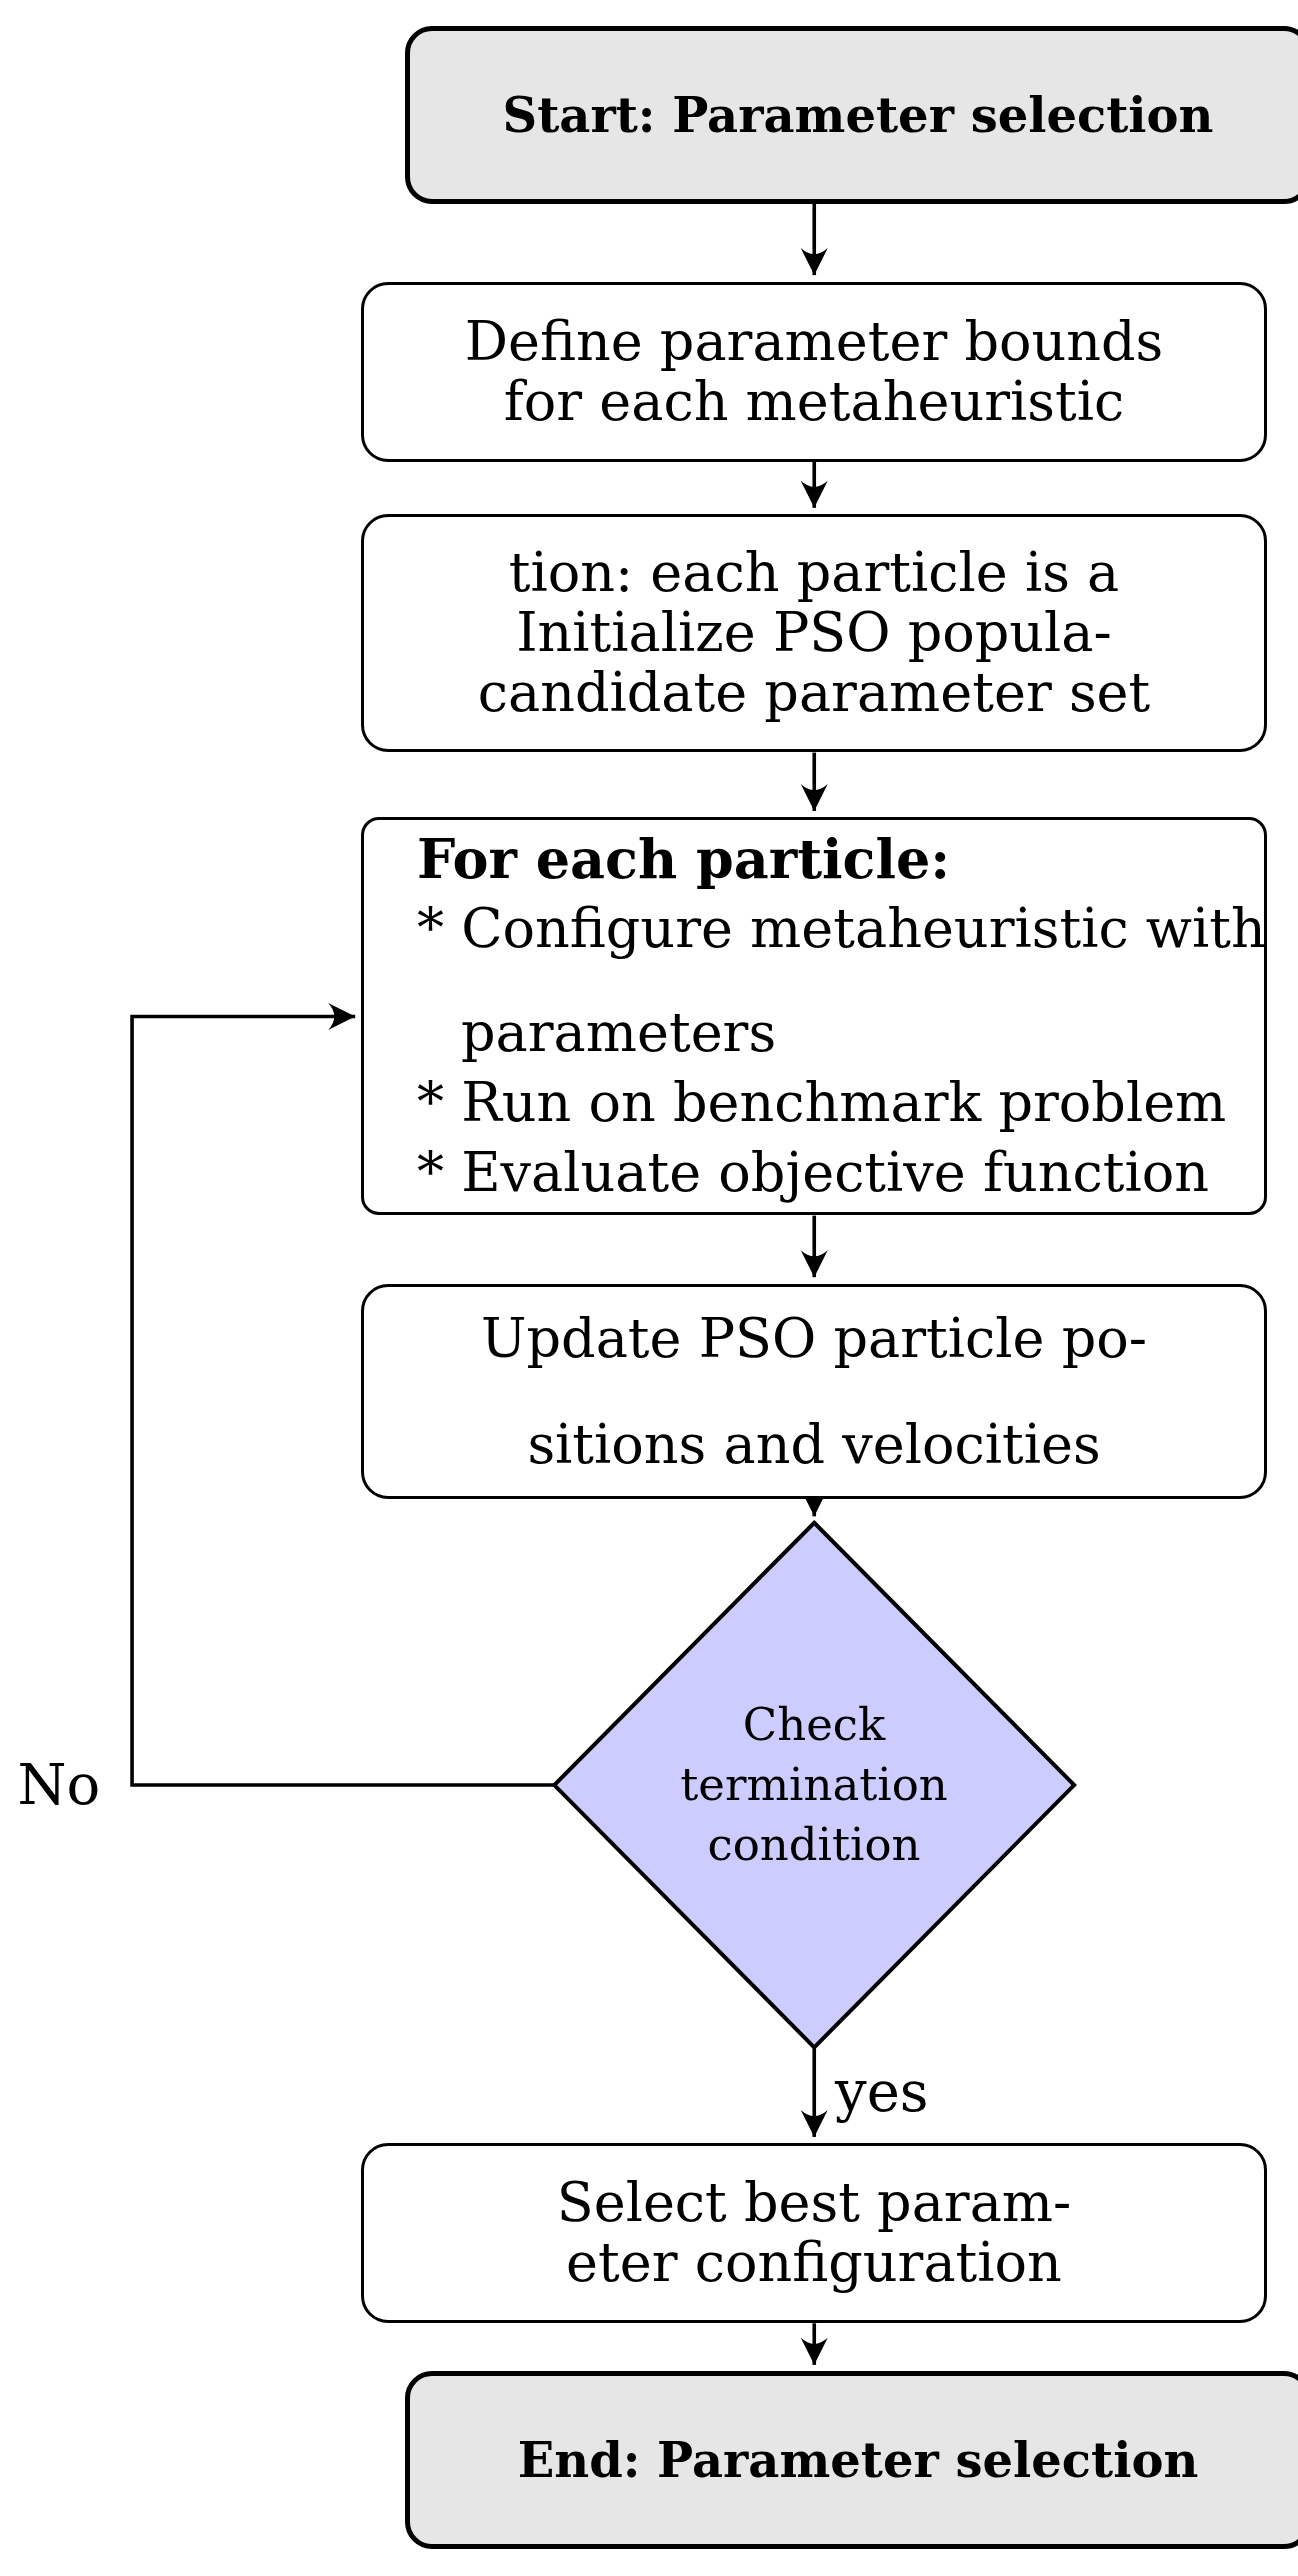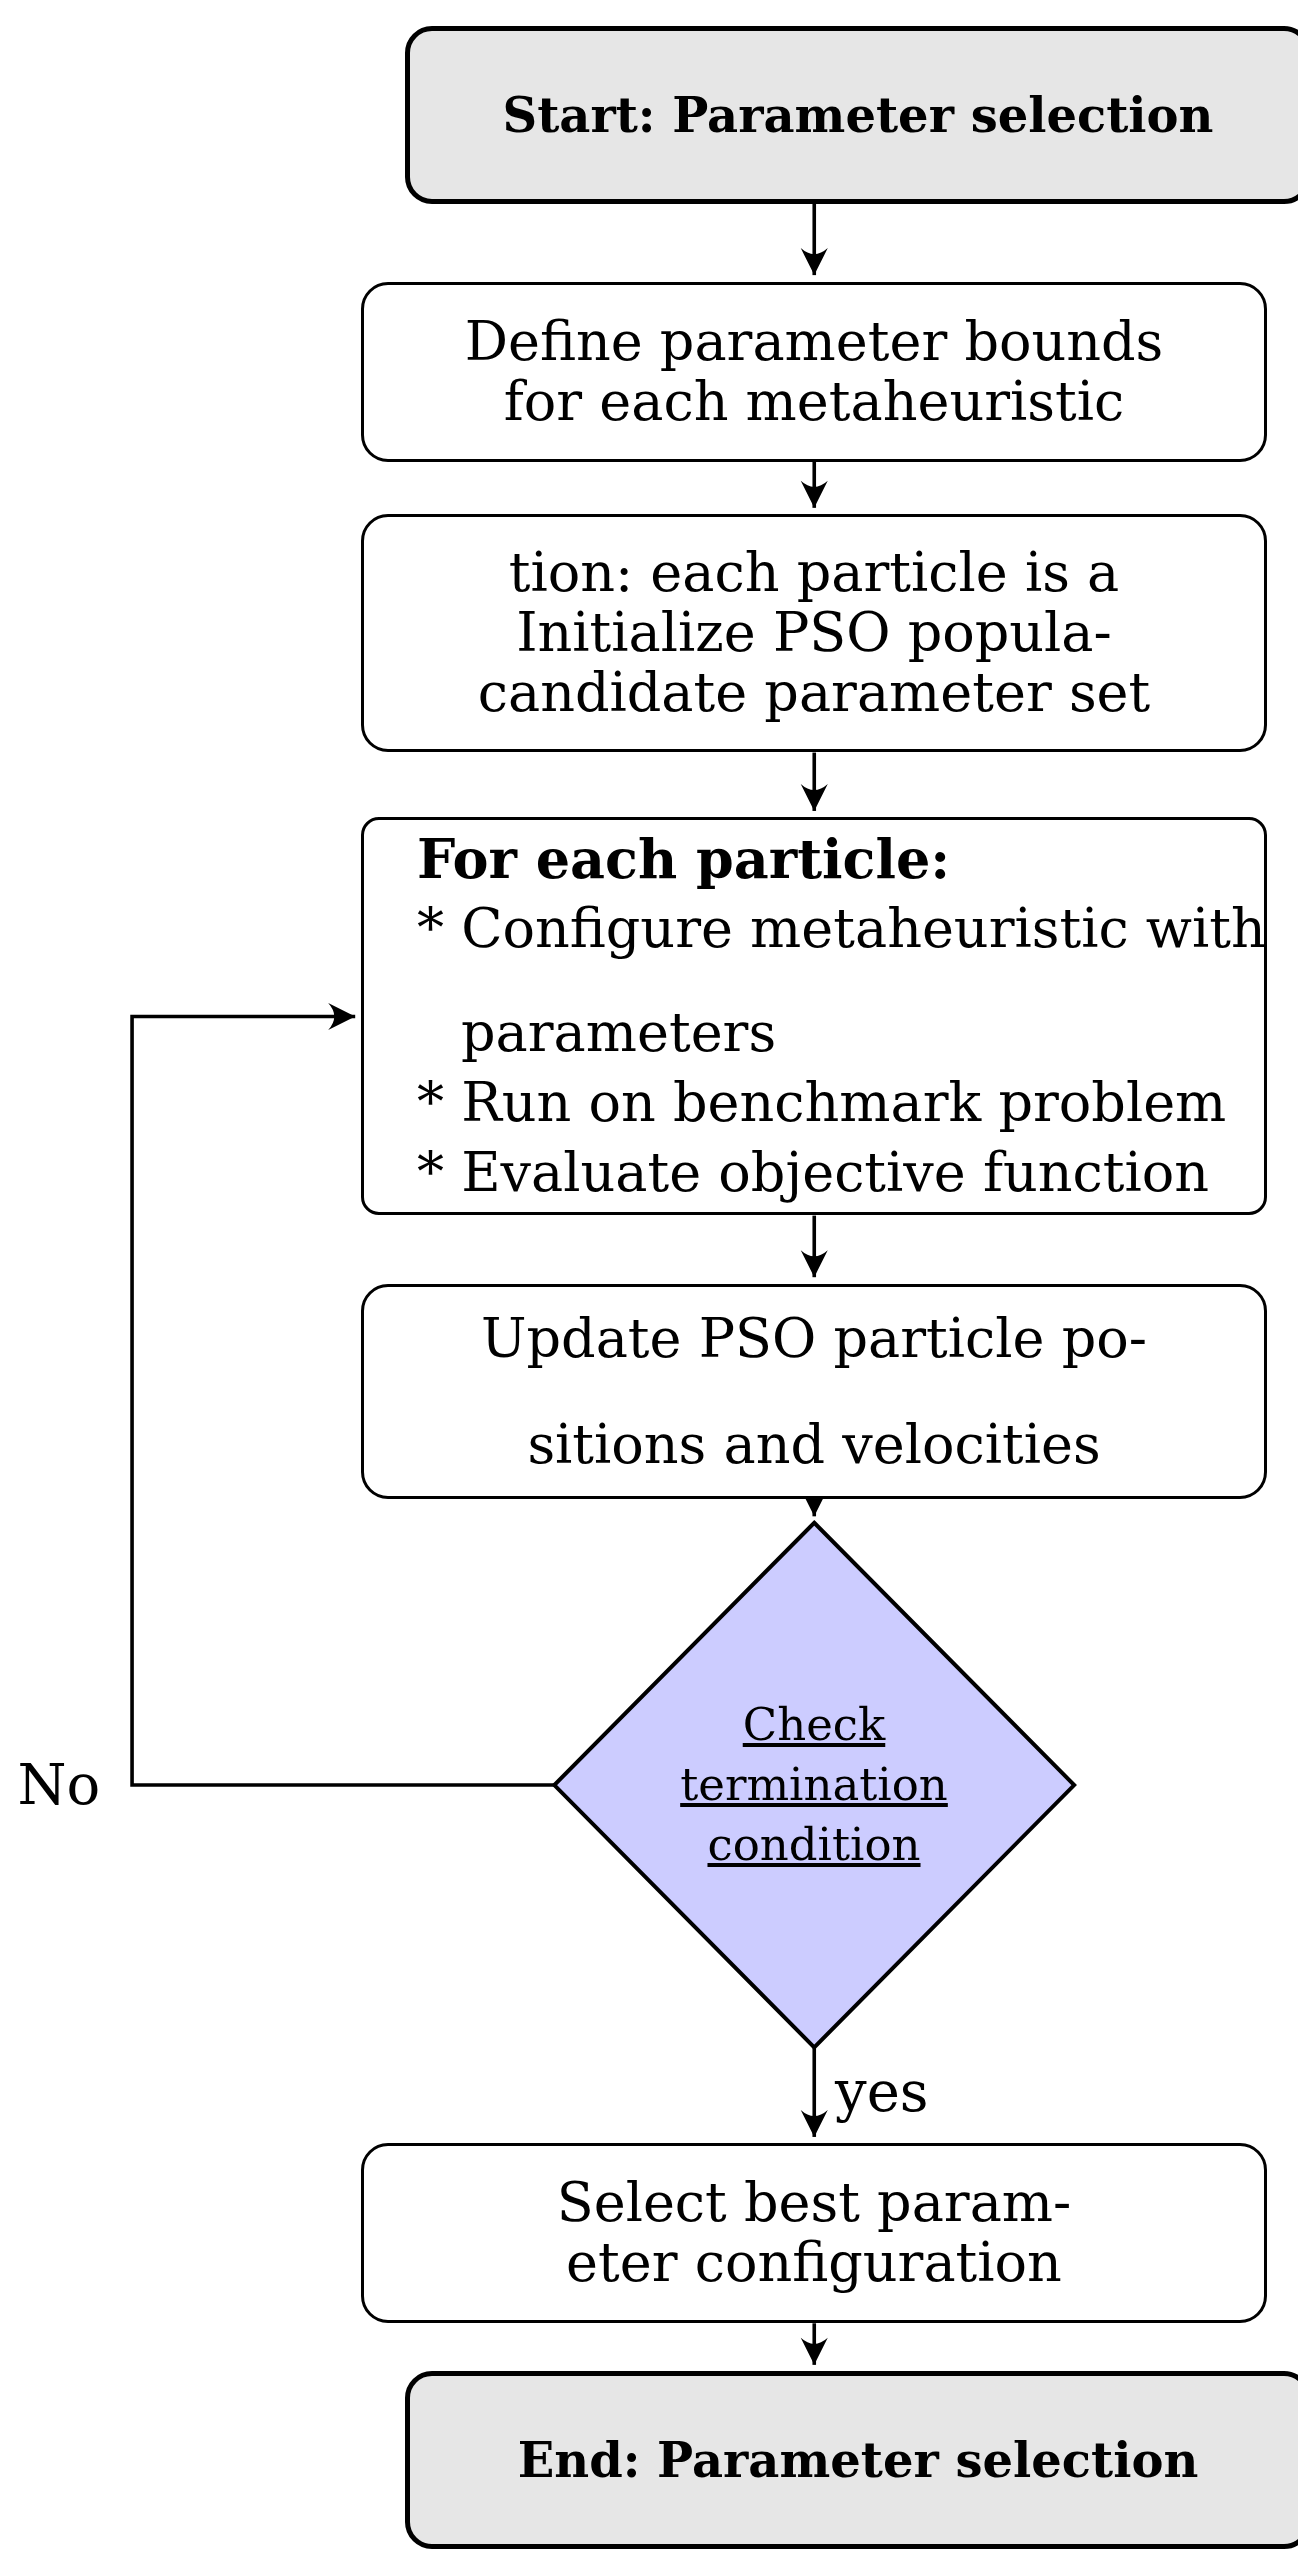--- a/index.html
+++ b/index.html
@@ -50,21 +50,20 @@
   .node.process-left .hdr { font-weight: bold; }
   .node.process-left .cont { padding-left: 44px; margin-top: 34px; }
   .diamond-text {
     position: absolute;
     left: 554px;
     top: 1695px;
     width: 520px;
     text-align: center;
     font-size: 45px;
     line-height: 60px;
-    text-decoration: underline;
   }
   .edge-label {
     position: absolute;
     font-size: 56px;
     line-height: 64px;
     white-space: nowrap;
   }
   .edge-label.no  { left: 17.6px;  top: 1753px; }
   .edge-label.yes { left: 835px; top: 2060px; }
 </style>

